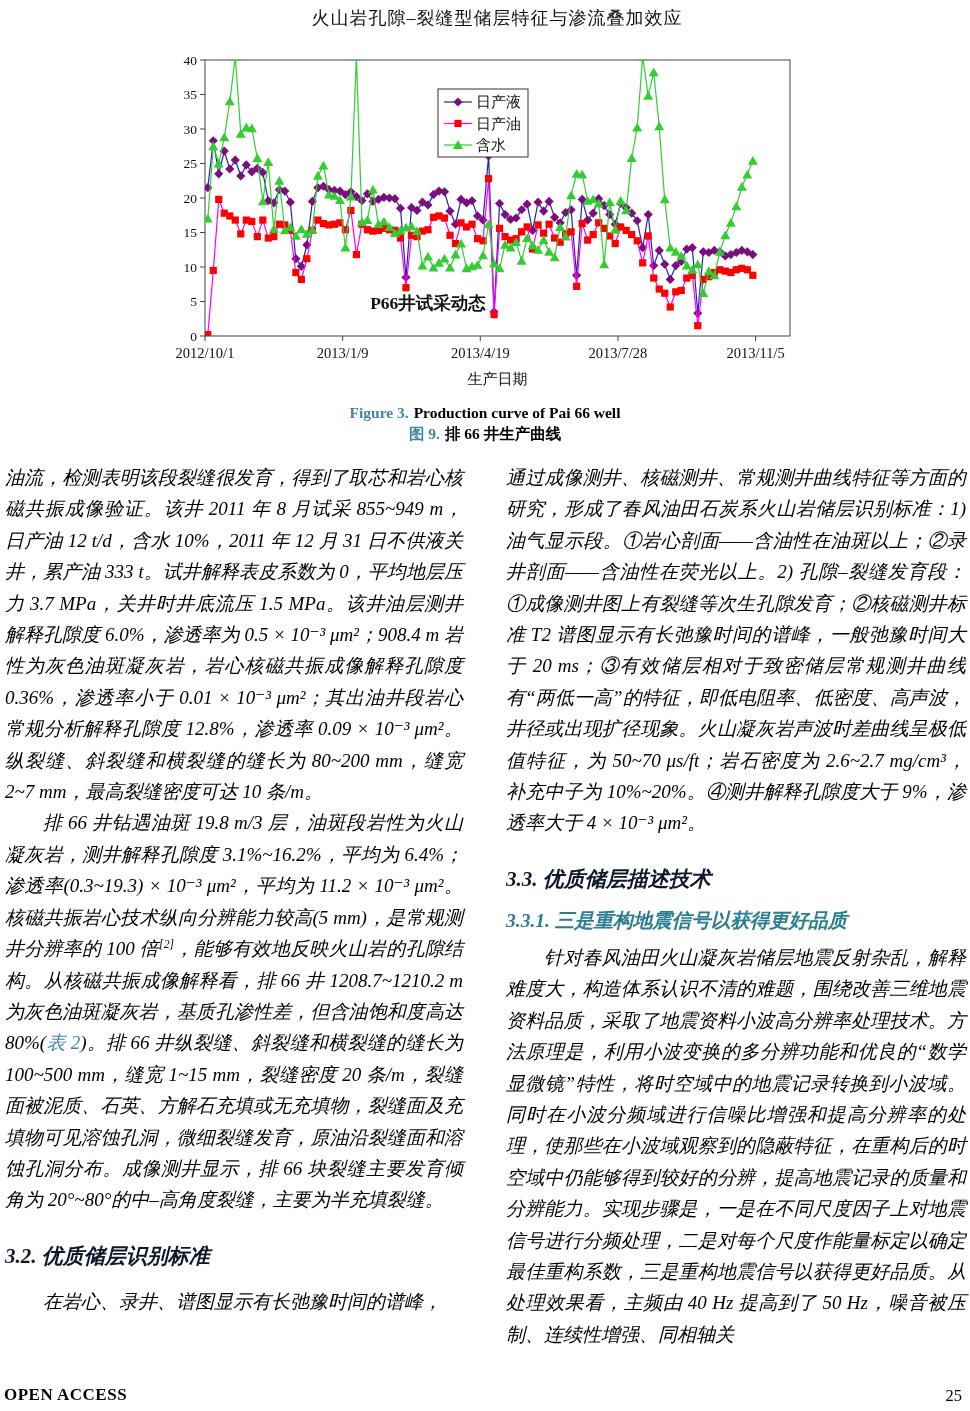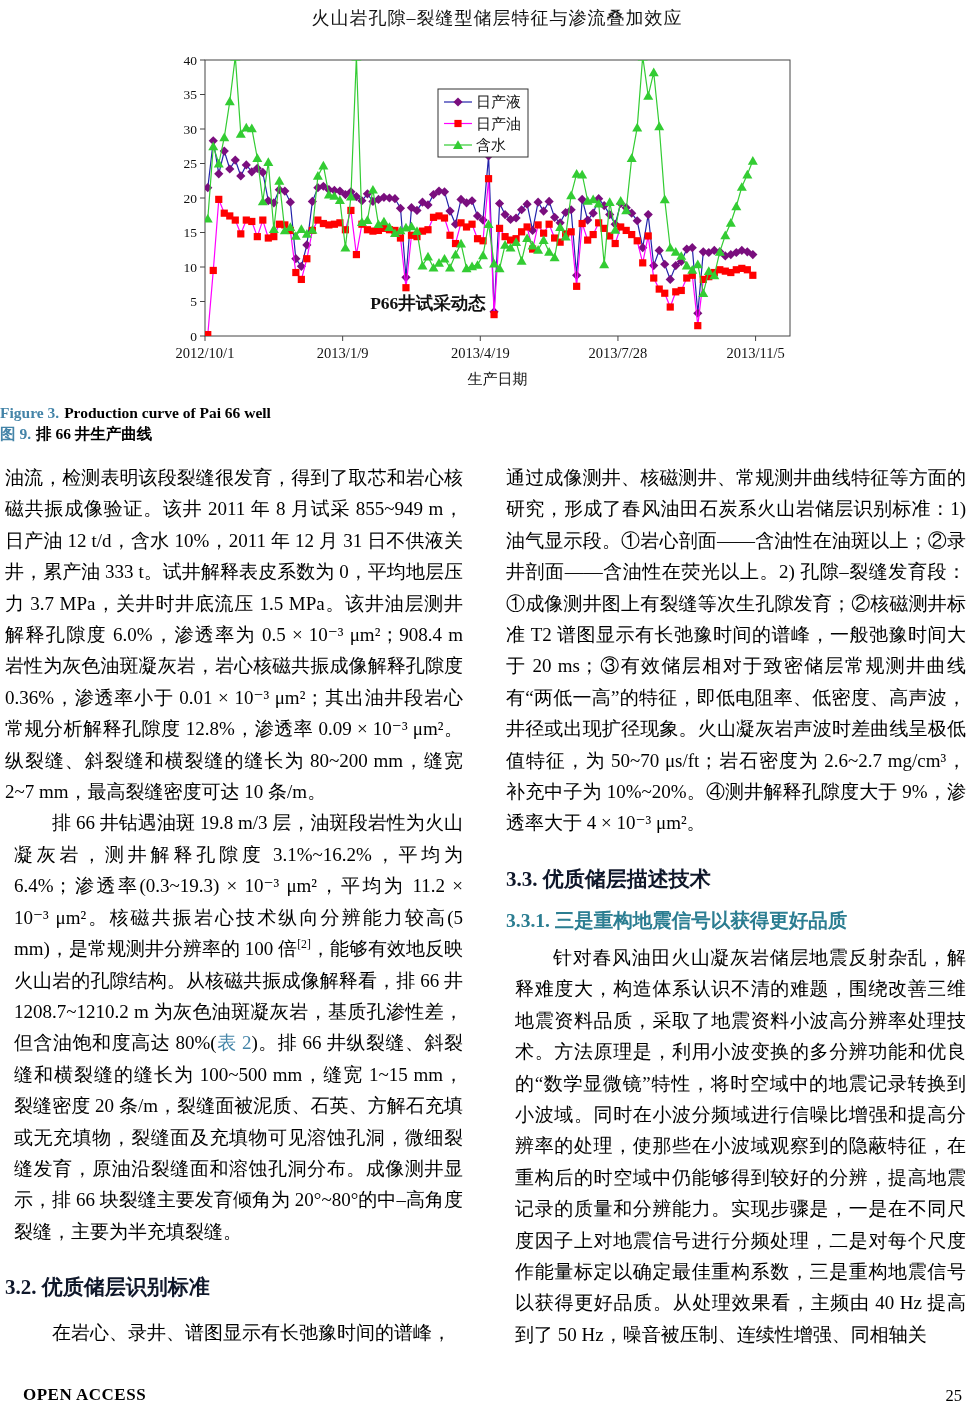--- a/index.html
+++ b/index.html
@@ -6,34 +6,34 @@
   body{
     width:970px;height:1411px;position:relative;background:#ffffff;
     font-family:"Liberation Serif","DejaVu Serif",serif;color:#000;
     overflow:hidden;
   }
   .page-title{
     position:absolute;top:6px;left:12px;width:970px;text-align:center;
     font-size:18px;letter-spacing:1px;color:#111;
   }
   .chart-wrap{position:absolute;left:155px;top:52px;width:660px;height:345px;}
-  .caption{position:absolute;left:0;top:402px;width:970px;line-height:21px;}
+  .caption{position:absolute;left:0;top:402px;width:970px;text-align:center;line-height:21px;}
   .cap-line{font-weight:bold;font-size:15.5px;color:#000;}
   .cap-label{color:#4484A8;margin-right:5px;font-weight:bold;}
   .col{position:absolute;top:462px;font-size:19px;line-height:31.4px;
-       text-align:justify;text-justify:inter-ideograph;}
+       text-align:justify;text-justify:inter-ideograph;font-style:italic;}
   .col p{margin:0;}
-  .col .indent{text-indent:2em;margin-left:9px;}
+  .col .indent{text-indent:2em;}
   #left-col{left:5px;width:458px;}
   #right-col{left:506px;width:460px;}
   .sec-h{color:#0f172a;font-weight:bold;font-size:21px;margin:27px 0 17px 0;line-height:26px;}
   .sec-h-sm{color:#2B7D91;font-weight:bold;font-size:19.5px;margin:16px 0 9px 0;line-height:24px;}
   .ref-sup{vertical-align:super;font-size:0.62em;line-height:0;}
   .tbl-link{color:#4484A8;}
-  .footer-left{position:absolute;left:23px;top:1385px;font-weight:bold;font-size:17px;letter-spacing:0.5px;}
+  .footer-left{position:absolute;left:4px;top:1385px;font-weight:bold;font-size:17px;letter-spacing:0.5px;}
   .footer-right{position:absolute;right:8px;top:1386px;font-size:16.5px;}
 </style>
 </head>
 <body>
 
 <div class="page-title">火山岩孔隙–裂缝型储层特征与渗流叠加效应</div>
 
 <div class="chart-wrap">
   <svg width="660" height="345" viewBox="0 0 660 345">
       <defs>

